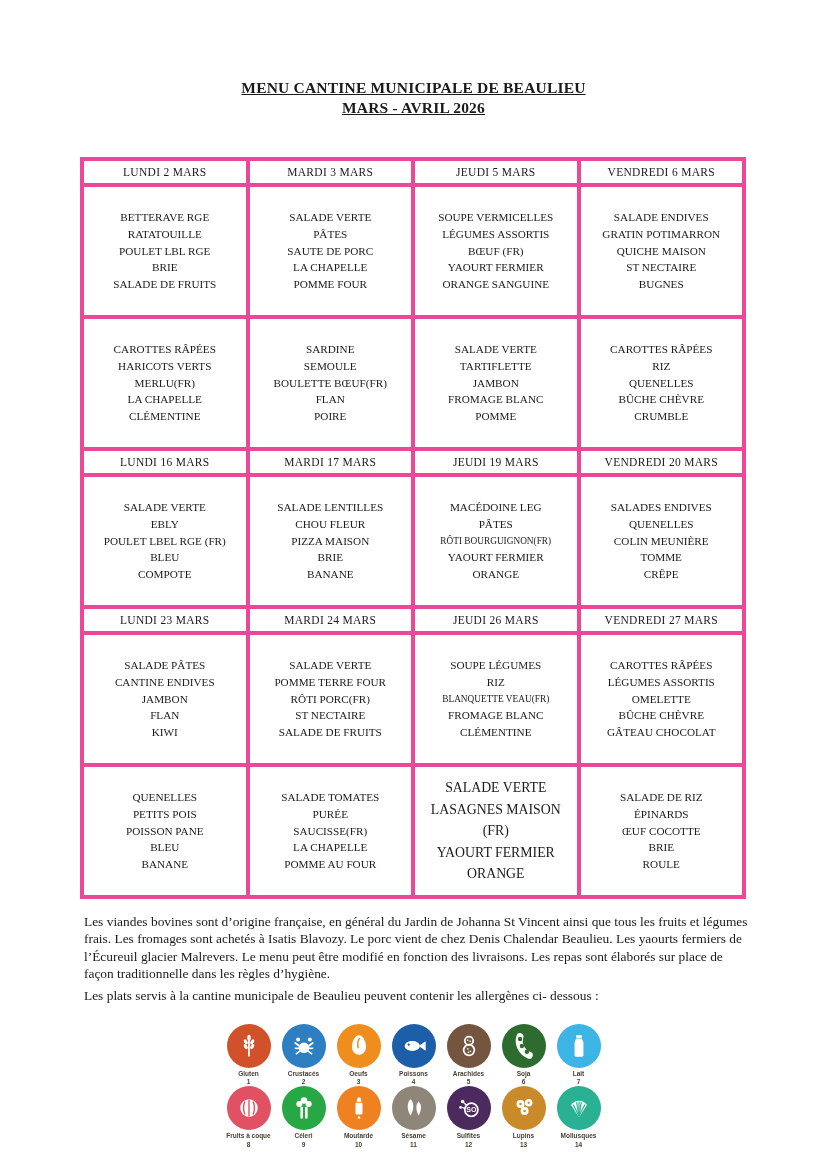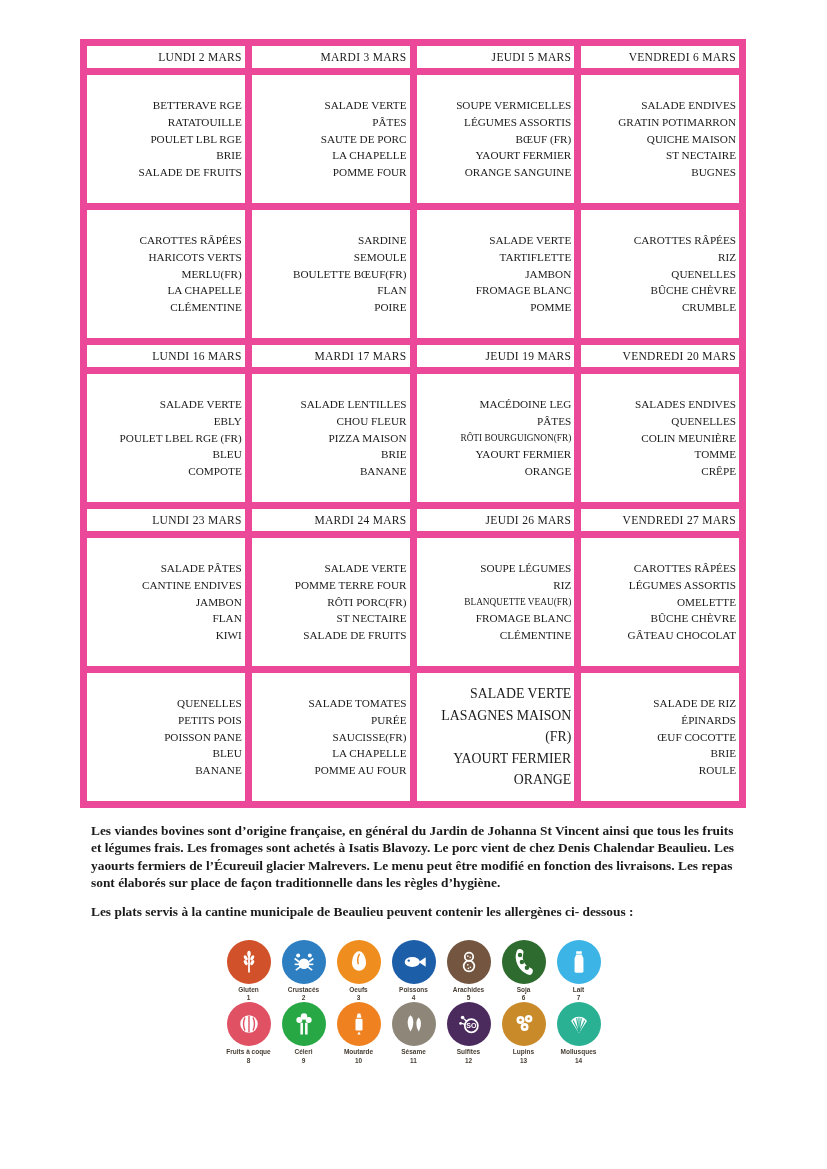--- a/index.html
+++ b/index.html
@@ -3,42 +3,46 @@
 <meta charset="utf-8">
 <style>
   html,body{margin:0;padding:0;}
   body{background:#ffffff;font-family:"Liberation Serif","DejaVu Serif",serif;color:#1a1a1a;}
   .page{position:relative;width:827px;height:1169px;background:#ffffff;margin:0 auto;overflow:hidden;}
 
   .title-block{margin-top:78px;text-align:center;}
   .title-line{font-size:15.5px;font-weight:bold;line-height:20px;text-decoration:underline;letter-spacing:.2px;}
 
   table.menu{border-collapse:collapse;table-layout:fixed;width:666px;margin:39px 0 0 80px;}
-  table.menu td{border:7px solid #ec4899;text-align:right;vertical-align:middle;padding:0 3px;overflow:hidden;}
+  table.menu td{border:4px solid #ec4899;text-align:center;vertical-align:middle;padding:0 3px;overflow:hidden;}
   td.hdr{height:22px;font-size:11.5px;letter-spacing:.3px;}
   td.cell{height:128px;}
   .line{font-size:11.2px;line-height:16.8px;white-space:nowrap;}
   .line.small{font-size:9.3px;}
   td.cell.large .line{font-size:13.8px;line-height:21.5px;white-space:normal;}
 
   .notes{width:674px;margin:14px 0 0 80px;font-size:13.4px;line-height:17.4px;}
-  .notes p{margin:11px;font-weight:bold;}
+  .notes p{margin:4px;}
 
   .allergens{width:420px;margin:20px auto 0;}
   .allergen-row{display:flex;justify-content:center;}
   .allergen-item{width:55px;display:flex;flex-direction:column;align-items:center;}
   .allergen-circle{width:44px;height:44px;border-radius:50%;display:flex;align-items:center;justify-content:center;}
   .allergen-circle svg{width:28px;height:28px;display:block;}
   .allergen-label{margin-top:2px;font-family:"Liberation Sans","DejaVu Sans",sans-serif;font-size:6.5px;font-weight:bold;color:#473e34;text-align:center;line-height:1.3;}
   .allergen-number{font-family:"Liberation Sans","DejaVu Sans",sans-serif;font-size:6.5px;font-weight:bold;color:#473e34;text-align:center;line-height:1.2;}
 </style>
 </head>
 <body>
 
 <div class="page">
+  <div class="title-block">
+    <div class="title-line">MENU CANTINE MUNICIPALE DE BEAULIEU</div>
+    <div class="title-line">MARS - AVRIL 2026</div>
+  </div>
 
   <table class="menu">
       <tbody>
         <tr class="hdr-row">
           <td class="hdr">LUNDI 2 MARS</td>
           <td class="hdr">MARDI 3 MARS</td>
           <td class="hdr">JEUDI 5 MARS</td>
           <td class="hdr">VENDREDI 6 MARS</td>
         </tr>
         <tr class="menu-row">

